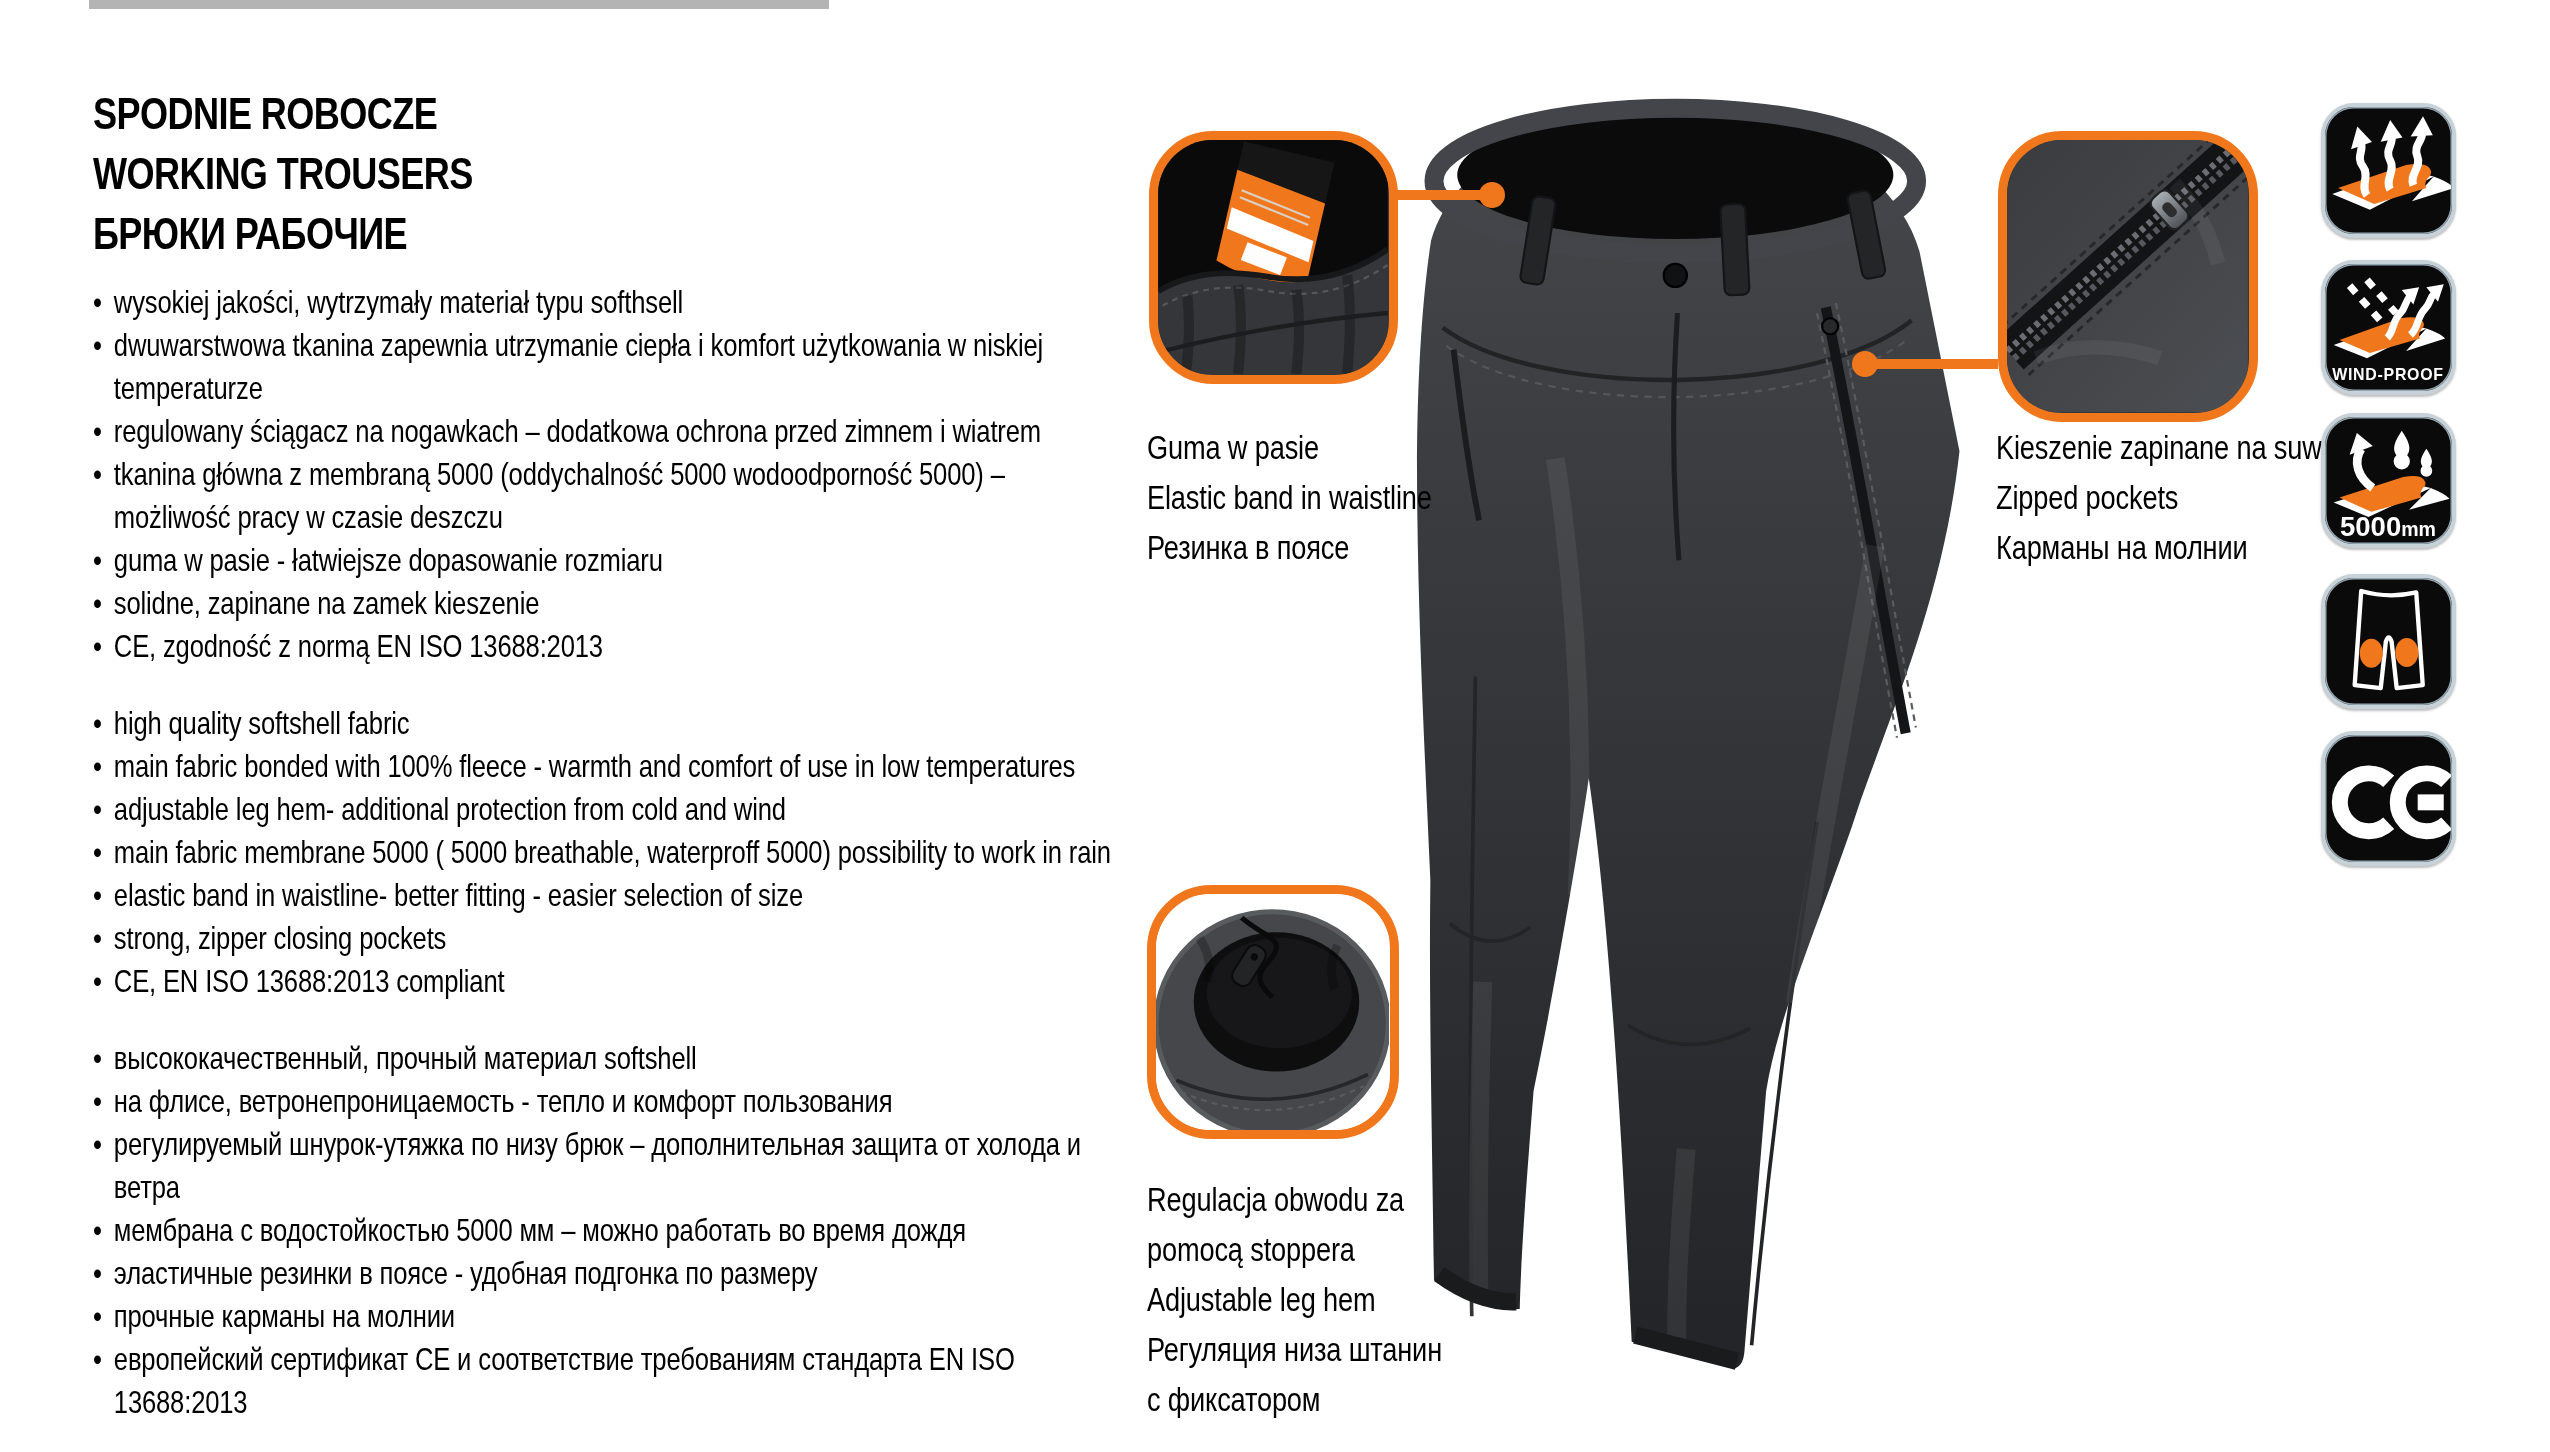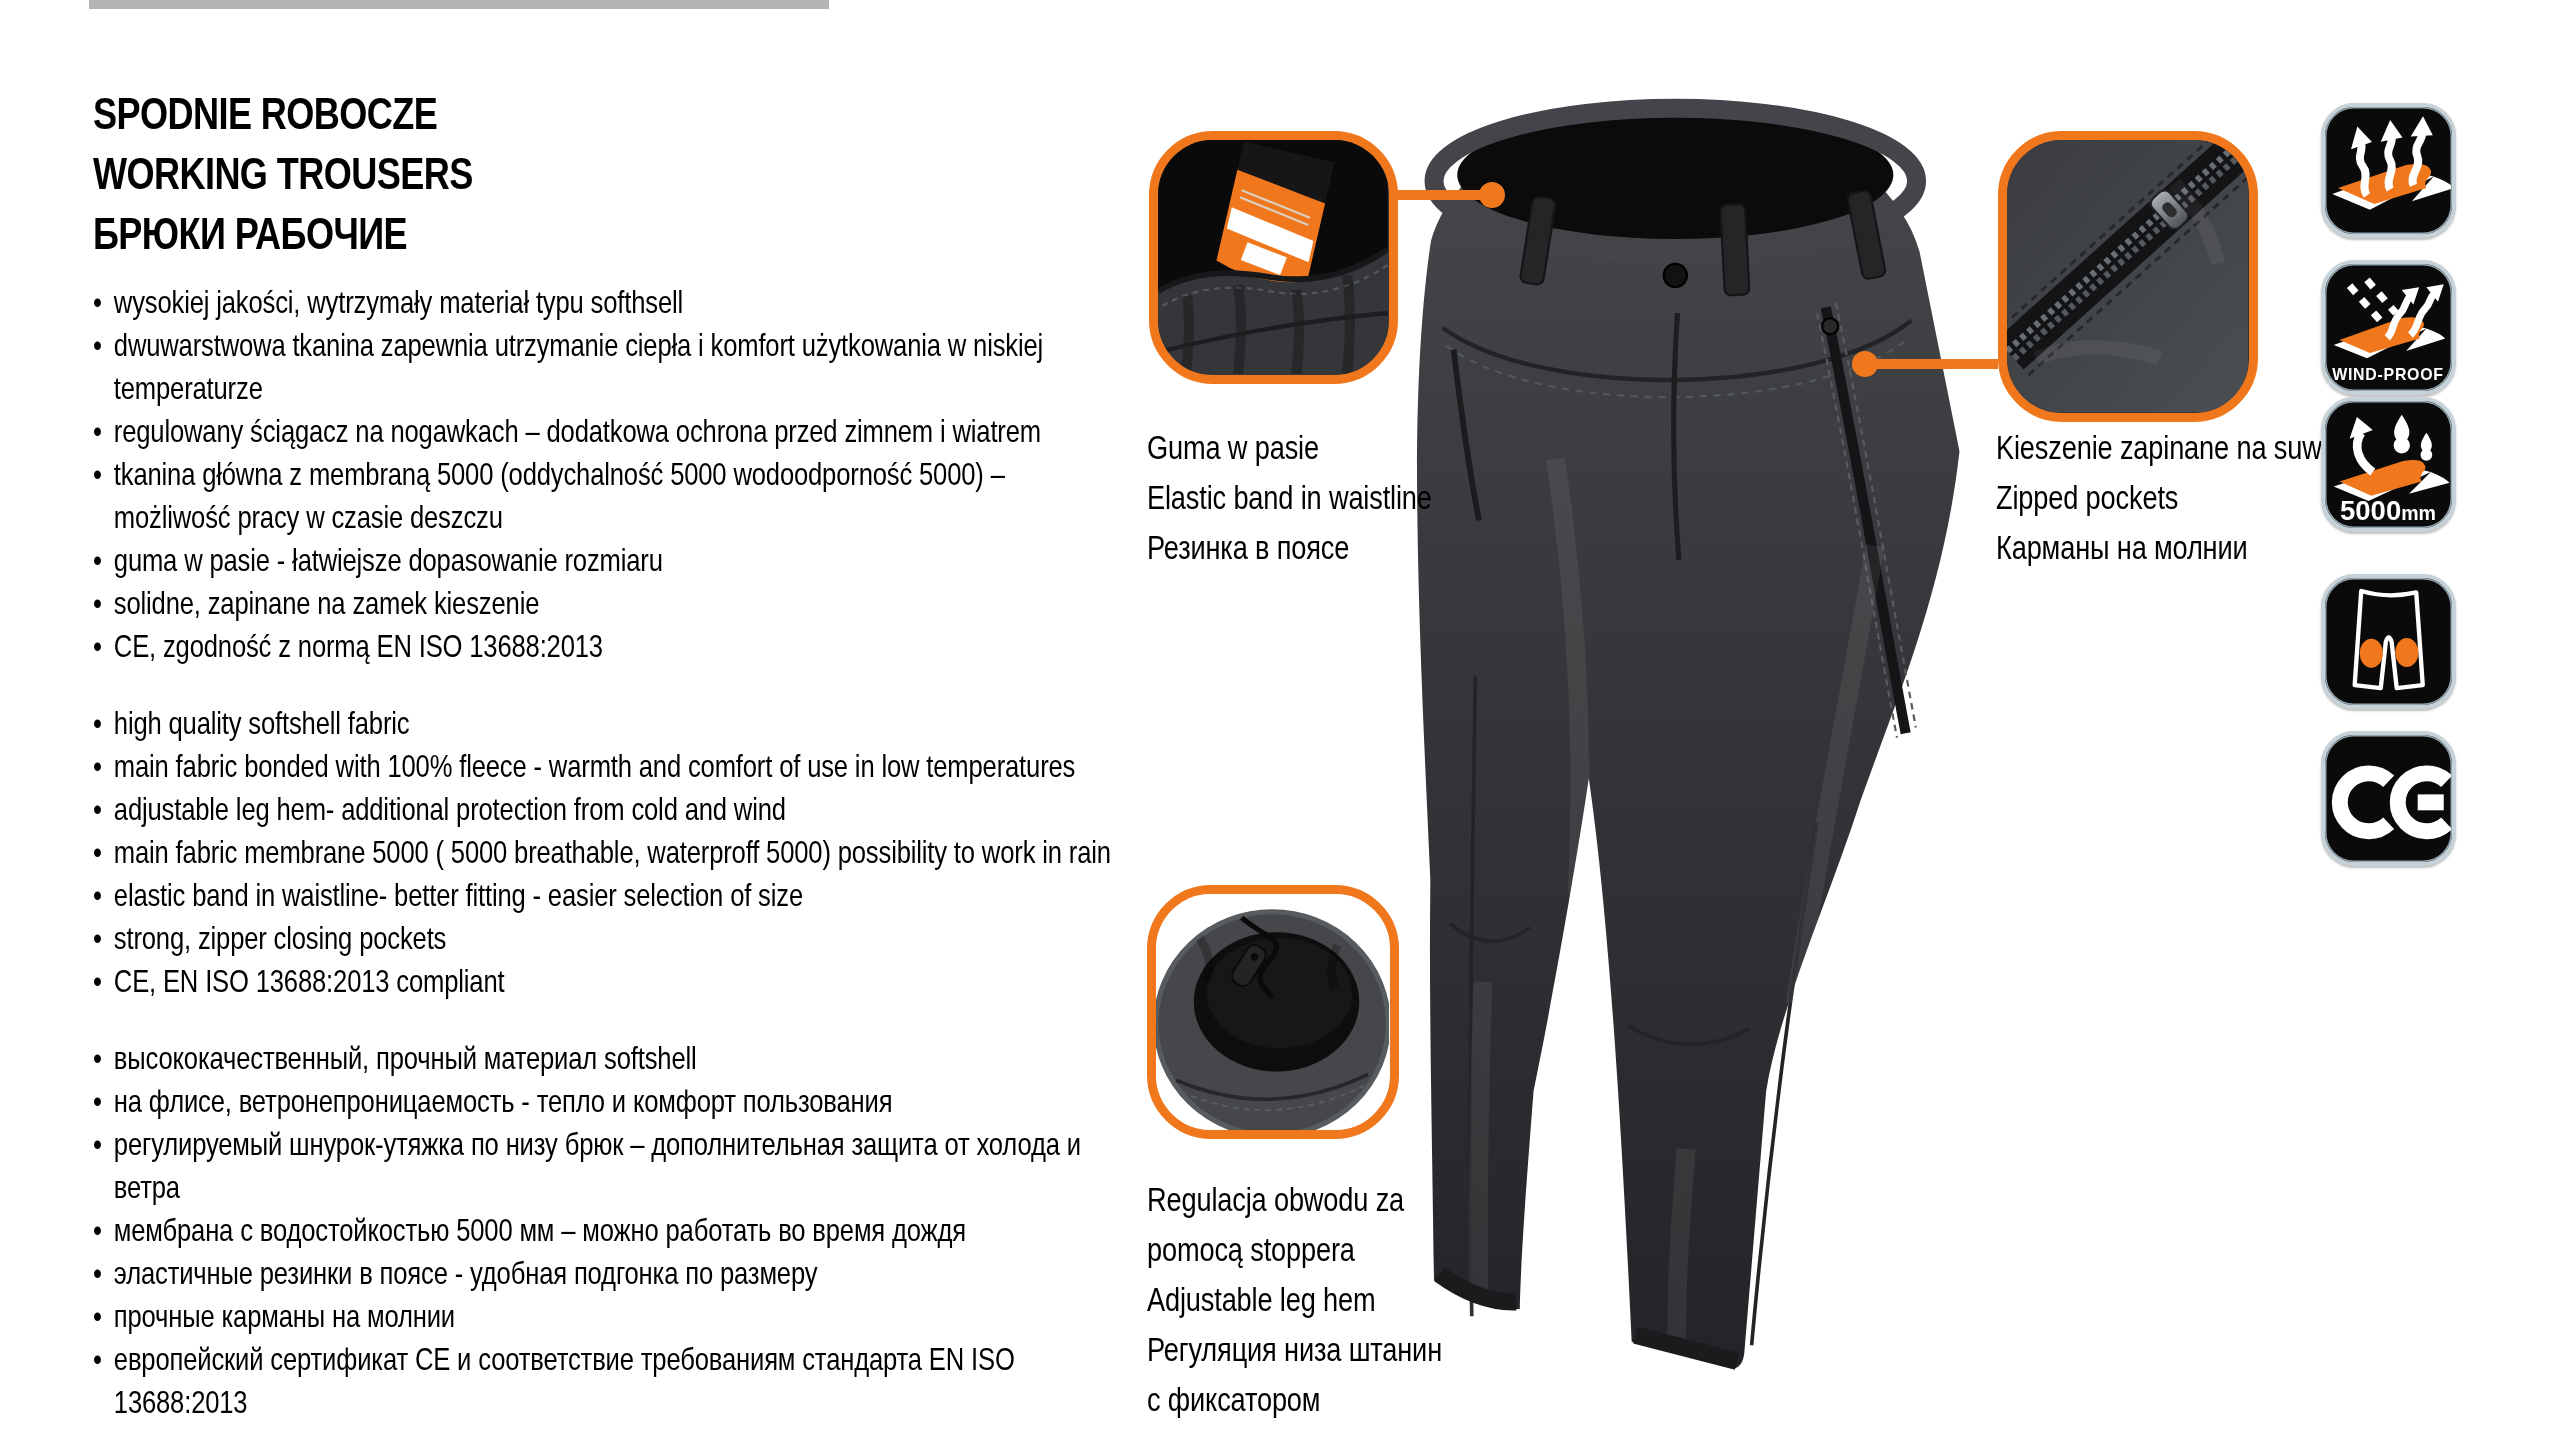--- a/index.html
+++ b/index.html
@@ -436,21 +436,21 @@
       <g stroke="#ffffff" stroke-width="10" fill="none">
         <path d="M 86 102 C 96 92 92 80 104 68 C 112 60 110 52 118 44"></path>
         <polygon points="106,36 130,32 122,56" fill="#ffffff" stroke="none"></polygon>
         <path d="M 118 98 C 130 88 126 74 138 62 C 146 54 144 48 150 42"></path>
         <polygon points="140,32 164,28 156,52" fill="#ffffff" stroke="none"></polygon>
       </g>
       <text class="badge-text" x="87" y="160" text-anchor="middle" font-size="22" letter-spacing="1">WIND-PROOF</text>
     </svg>
   </div>
 
-  <div class="badge" style="top:397px;">
+  <div class="badge" style="top:413px;">
     <svg viewBox="0 0 174 174" width="126" height="126">
       <path d="M 12 118 L 104 88 L 146 98 L 60 138 Z" fill="#ffffff"></path>
       <path d="M 146 98 Q 166 106 172 113 L 116 128 Z" fill="#ffffff"></path>
       <path d="M 20 111 L 108 83 Q 130 79 136 86 Q 142 93 135 98 Q 130 105 133 111 L 64 131 Z" fill="#f1771c"></path>
       <g>
         <path d="M 66 98 C 46 84 38 62 50 44" fill="none" stroke="#ffffff" stroke-width="12"></path>
         <polygon points="34,52 44,22 66,40" fill="#ffffff"></polygon>
       </g>
       <g fill="#ffffff">
         <path transform="translate(106,44) scale(1.25)" d="M0 -20 C 8 -8 11 0 6 7 A 9 9 0 1 1 -6 7 C -11 0 -8 -8 0 -20 Z"></path>

